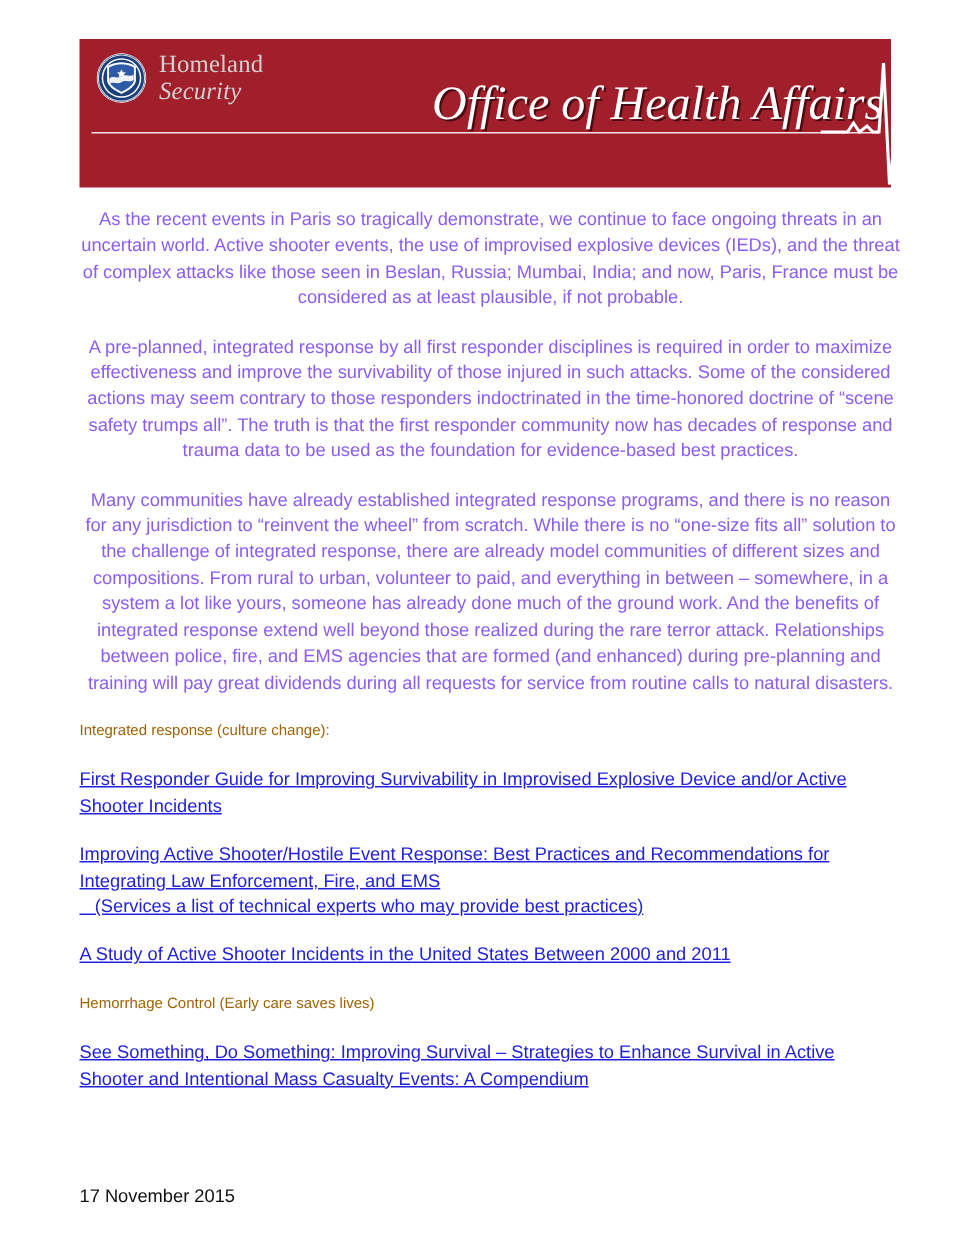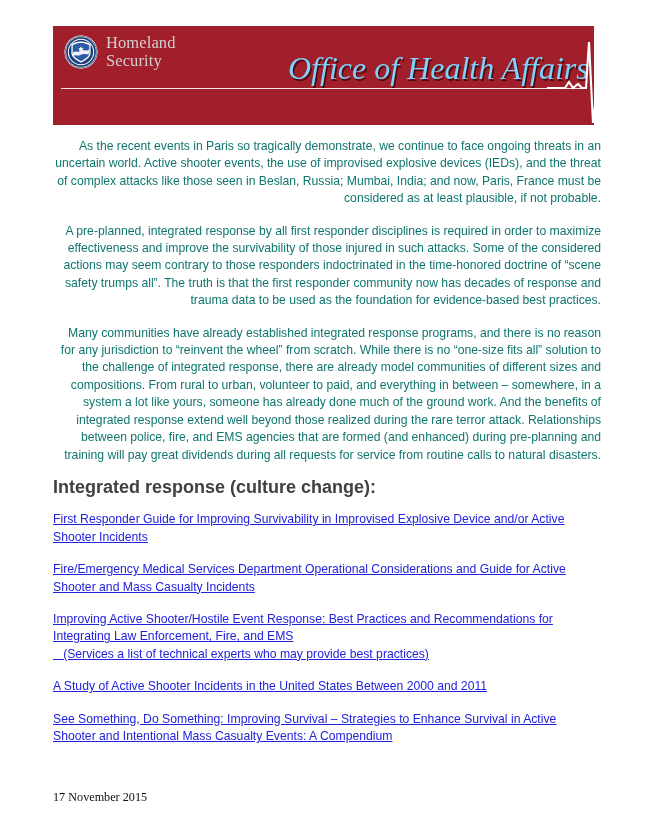--- a/index.html
+++ b/index.html
@@ -61,36 +61,36 @@
   }
 
   .brand-text {
     font-family: "Liberation Serif", serif;
     color: #d3cfcf;
     font-size: 16.5px;
     line-height: 17.5px;
     letter-spacing: 0.1px;
     white-space: nowrap;
   }
-  .brand-text .line2 { display: block; }
+  .brand-text .line2 { display: block; font-style: italic; }
 
   .oha-title-wrap {
     position: absolute;
     left: 235px;
     top: 22px;
     width: 300px;
     height: 50px;
   }
 
   .oha-title {
     font-family: "Liberation Serif", serif;
     font-style: italic;
     font-size: 32px;
     line-height: 40px;
-    color: #7dd3fc;
+    color: #ffffff;
     white-space: nowrap;
     text-shadow: 1.5px 1.5px 0 rgba(60,8,12,0.85);
   }
 
   .ekg {
     position: absolute;
     left: 494px;
     top: 13px;
     width: 70px;
     height: 86px;
@@ -101,31 +101,31 @@
     position: absolute;
     left: 53px;
     top: 138px;
     width: 548px;
   }
 
   p.para {
     margin: 0 0 15px 0;
     font-size: 12.2px;
     line-height: 17.4px;
-    text-align: right;
-    color: #0f766e;
+    text-align: center;
+    color: #8b5cf6;
     letter-spacing: -0.01px;
   }
 
   .section-heading {
     margin: 4px 0 15px 0;
-    font-size: 18px;
-    line-height: 17.4px;
-    font-weight: bold;
-    color: #404040;
+    font-size: 10px;
+    line-height: 17.4px;
+    font-weight: normal;
+    color: #a16207;
   }
 
   .link-block {
     margin: 10px 0 15px 0;
     font-size: 12.2px;
     line-height: 17.4px;
   }
 
   a.doc-link {
     color: #2222dd;
@@ -135,21 +135,20 @@
 
   .link-note { white-space: pre; }
 
   .footer-date {
     position: absolute;
     left: 53px;
     top: 789px;
     font-size: 12.2px;
     line-height: 17.4px;
     color: #101010;
-    font-family: Liberation Serif, serif;
   }
 </style>
 </head>
 <body>
 
 <div class="page">
 
   <div class="header-banner">
 
     <div class="header-rule"></div>
@@ -191,33 +190,31 @@
     <p class="para">As the recent events in Paris so tragically demonstrate, we continue to face ongoing threats in an uncertain world. Active shooter events, the use of improvised explosive devices (IEDs), and the threat of complex attacks like those seen in Beslan, Russia; Mumbai, India; and now, Paris, France must be considered as at least plausible, if not probable.</p>
     <p class="para">A pre-planned, integrated response by all first responder disciplines is required in order to maximize effectiveness and improve the survivability of those injured in such attacks. Some of the considered actions may seem contrary to those responders indoctrinated in the time-honored doctrine of “scene safety trumps all”. The truth is that the first responder community now has decades of response and trauma data to be used as the foundation for evidence-based best practices.</p>
     <p class="para">Many communities have already established integrated response programs, and there is no reason for any jurisdiction to “reinvent the wheel” from scratch. While there is no “one-size fits all” solution to the challenge of integrated response, there are already model communities of different sizes and compositions. From rural to urban, volunteer to paid, and everything in between – somewhere, in a system a lot like yours, someone has already done much of the ground work. And the benefits of integrated response extend well beyond those realized during the rare terror attack. Relationships between police, fire, and EMS agencies that are formed (and enhanced) during pre-planning and training will pay great dividends during all requests for service from routine calls to natural disasters.</p>
 
     <div class="section-heading">Integrated response (culture change):</div>
 
     <div class="link-block">
       <a class="doc-link" href="#">First Responder Guide for Improving Survivability in Improvised Explosive Device and/or Active Shooter Incidents</a>
     </div>
 
-    <div class="link-block">
-      <a class="doc-link" href="#">Fire/Emergency Medical Services Department Operational Considerations and Guide for Active Shooter and Mass Casualty Incidents</a>
-    </div>
 
     <div class="link-block">
       <a class="doc-link" href="#">Improving Active Shooter/Hostile Event Response: Best Practices and Recommendations for Integrating Law Enforcement, Fire, and EMS</a><a class="doc-link link-note" href="#">   (Services a list of technical experts who may provide best practices)</a>
     </div>
 
     <div class="link-block">
       <a class="doc-link" href="#">A Study of Active Shooter Incidents in the United States Between 2000 and 2011</a>
     </div>
 
 
+    <div class="section-heading">Hemorrhage Control (Early care saves lives)</div>
 
     <div class="link-block">
       <a class="doc-link" href="#">See Something, Do Something: Improving Survival – Strategies to Enhance Survival in Active Shooter and Intentional Mass Casualty Events: A Compendium</a>
     </div>
 
   </div>
 
   <div class="footer-date">17 November 2015</div>
 
 </div>

